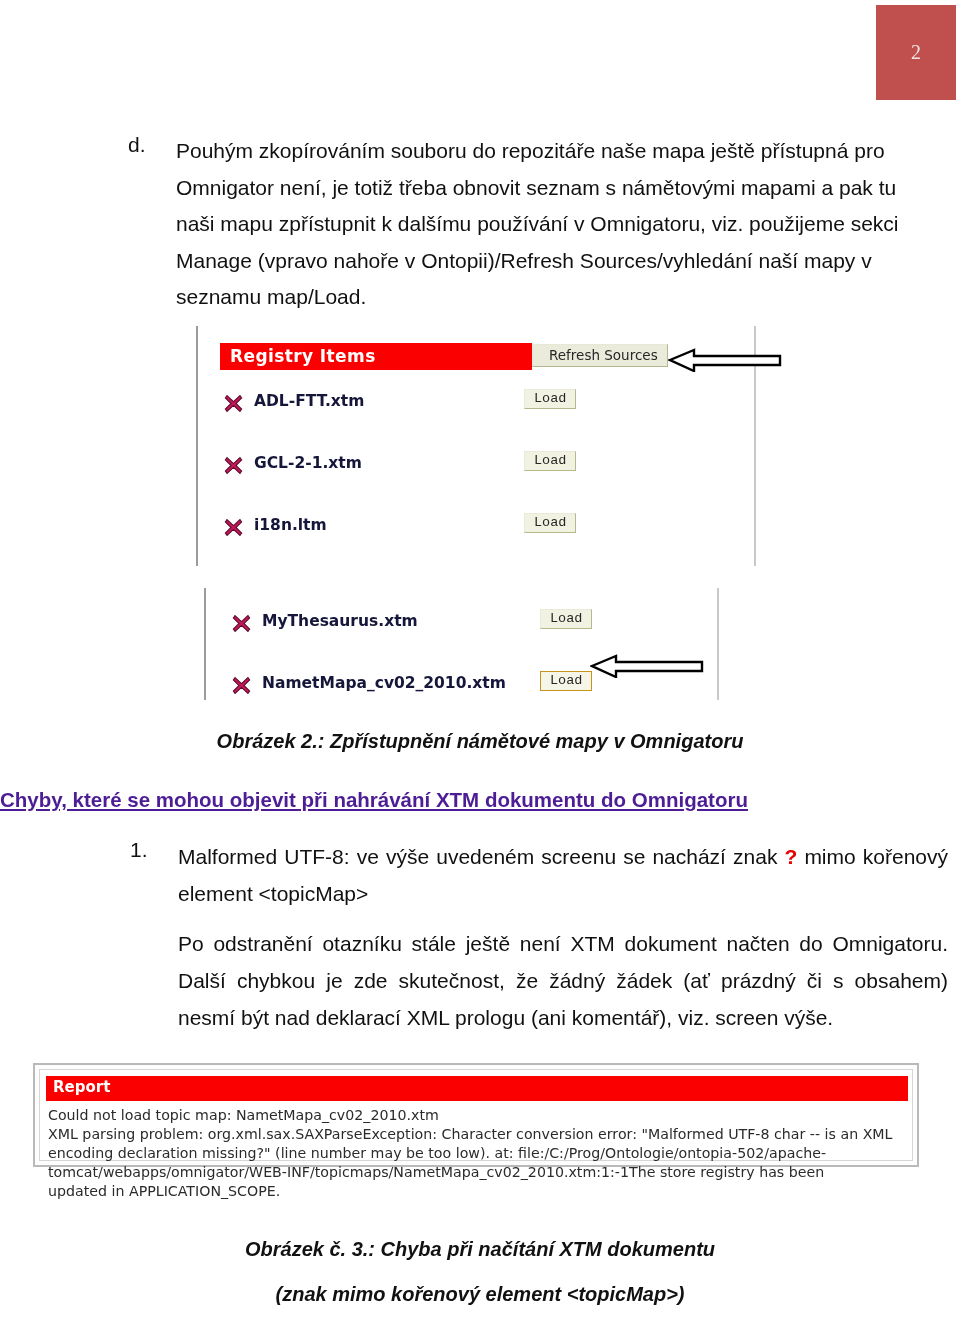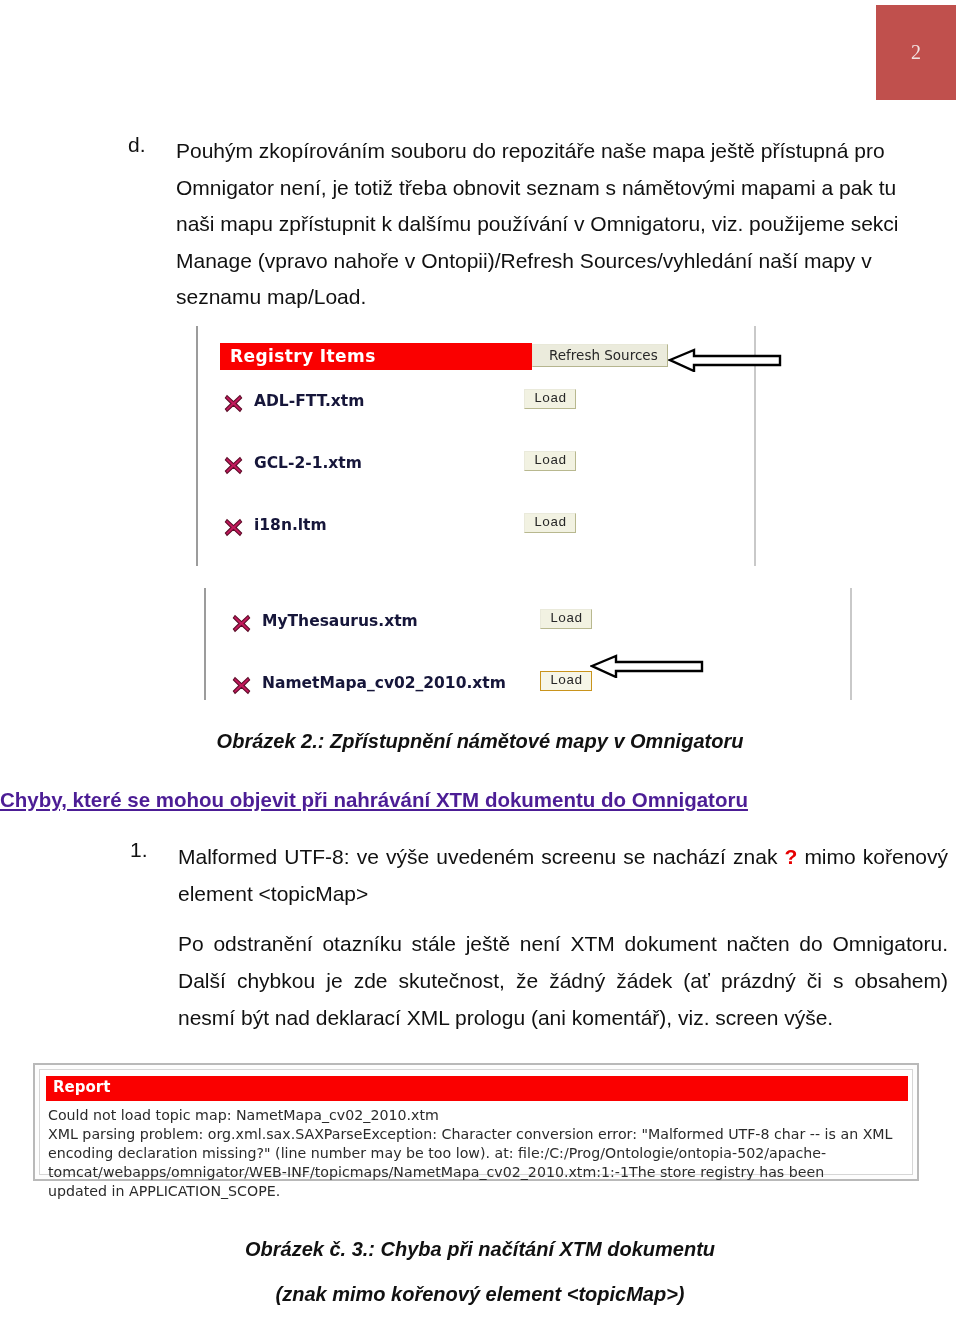--- a/index.html
+++ b/index.html
@@ -94,21 +94,21 @@
     height: 240px;
     background: #ffffff;
     border-left: 2px solid #9c9c9c;
     border-right: 2px solid #c9c9c9;
     box-sizing: border-box;
   }
   .shot2-frameB {
     position: absolute;
     left: 8px;
     top: 262px;
-    width: 648px;
+    width: 515px;
     height: 112px;
     background: #ffffff;
     border-left: 2px solid #9c9c9c;
     border-right: 2px solid #c9c9c9;
     box-sizing: border-box;
   }
   .reg-bar {
     position: absolute;
     left: 22px;
     top: 17px;
@@ -240,21 +240,21 @@
     color: #111;
     text-align: justify;
   }
 
   
   .report-box {
     position: absolute;
     left: 33px;
     top: 1063px;
     width: 886px;
-    height: 118px;
+    height: 104px;
     background: #fdfdfd;
     border: 2px solid #b9b9b9;
     box-sizing: border-box;
   }
   .report-inner {
     position: absolute;
     left: 4px;
     top: 4px;
     right: 4px;
     bottom: 4px;

